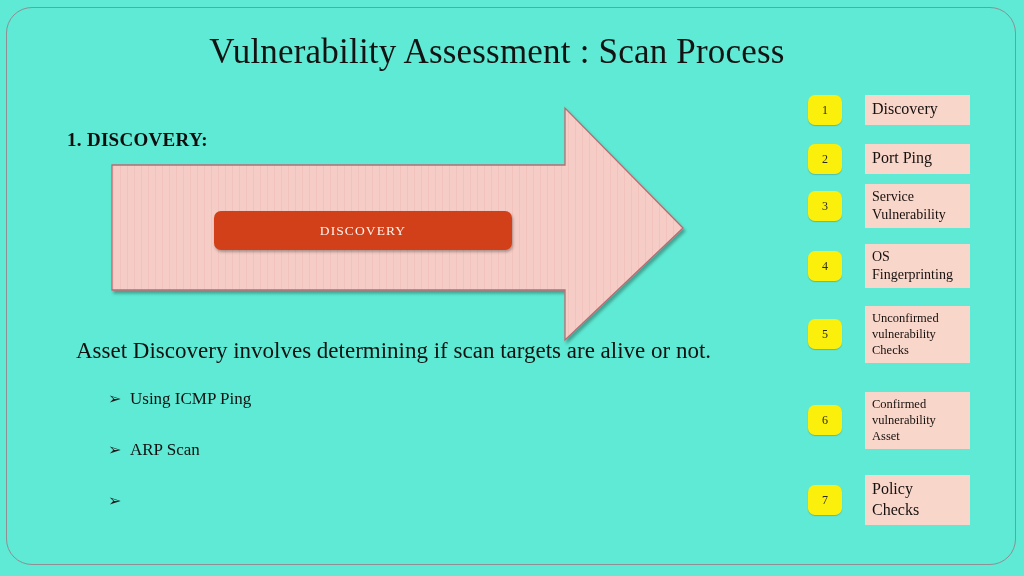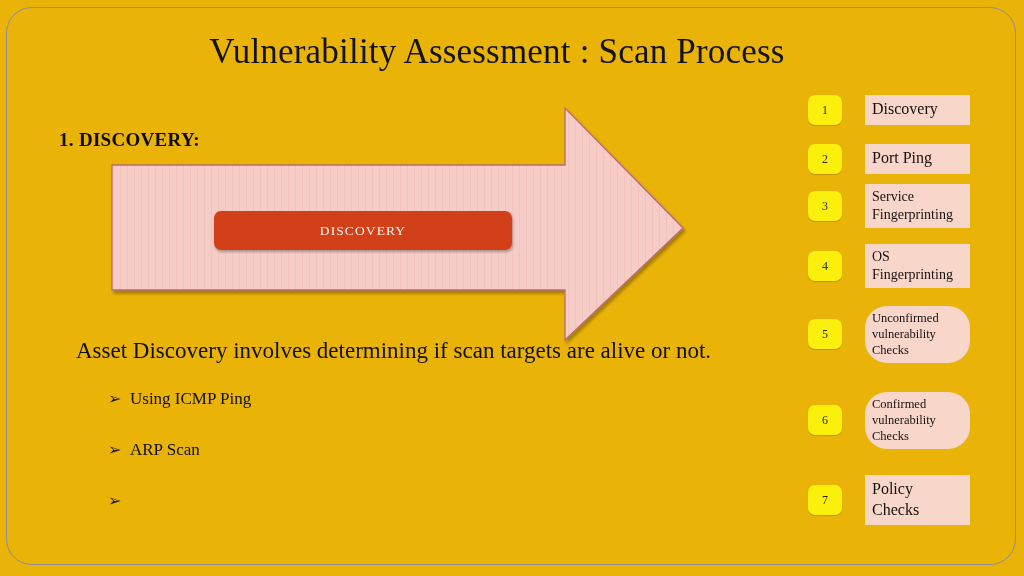--- a/index.html
+++ b/index.html
@@ -13,21 +13,21 @@
     height: 576px;
     overflow: hidden;
     font-family: "Liberation Serif", "DejaVu Serif", serif;
     color: #000000;
   }
 
   #slide {
     position: relative;
     width: 1024px;
     height: 576px;
-    background: #eab308;
+    background: #5eead4;
   }
 
   
   #slide-frame {
     position: absolute;
     left: 6px;
     top: 7px;
     width: 1010px;
     height: 558px;
     border: 1px solid #8f8f94;
@@ -49,21 +49,21 @@
     letter-spacing: .2px;
     color: #131313;
     white-space: nowrap;
     padding-right: 30px;
     box-sizing: border-box;
   }
 
   
   #section-heading {
     position: absolute;
-    left: 59px;
+    left: 67px;
     top: 129px;
     font-size: 19px;
     font-weight: bold;
     letter-spacing: .3px;
     color: #0d0d0d;
   }
 
   
   #arrow-wrap {
     position: absolute;
@@ -159,21 +159,21 @@
     left: 57px;
     width: 105px;
     background: #f9d6ca;
     color: #16100e;
     padding: 4px 7px 5px 7px;
     box-sizing: border-box;
     line-height: 1.28;
   }
   .sz-lg  { font-size: 16px; }
   .sz-md  { font-size: 14px; }
-  .sz-sm  { font-size: 12.5px; border-radius: 22px; }
+  .sz-sm  { font-size: 12.5px; }
 
   #step-0 { top: 0px; }
   #step-1 { top: 49px; }
   #step-2 { top: 96px; }
   #step-3 { top: 156px; }
   #step-4 { top: 224px; }
   #step-5 { top: 310px; }
   #step-6 { top: 390px; }
 </style>
 </head>
@@ -227,36 +227,36 @@
       <div class="step-box sz-lg">Discovery</div>
     </div>
 
     <div class="step-row" id="step-1">
       <div class="step-badge">2</div>
       <div class="step-box sz-lg">Port Ping</div>
     </div>
 
     <div class="step-row" id="step-2">
       <div class="step-badge">3</div>
-      <div class="step-box sz-md">Service Fingerprinting</div>
+      <div class="step-box sz-md">Service Vulnerability</div>
     </div>
 
     <div class="step-row" id="step-3">
       <div class="step-badge">4</div>
       <div class="step-box sz-md">OS Fingerprinting</div>
     </div>
 
     <div class="step-row" id="step-4">
       <div class="step-badge">5</div>
       <div class="step-box sz-sm">Unconfirmed vulnerability Checks</div>
     </div>
 
     <div class="step-row" id="step-5">
       <div class="step-badge">6</div>
-      <div class="step-box sz-sm">Confirmed vulnerability Checks</div>
+      <div class="step-box sz-sm">Confirmed vulnerability Asset</div>
     </div>
 
     <div class="step-row" id="step-6">
       <div class="step-badge">7</div>
       <div class="step-box sz-lg">Policy Checks</div>
     </div>
 
   </div>
 </div>
 

